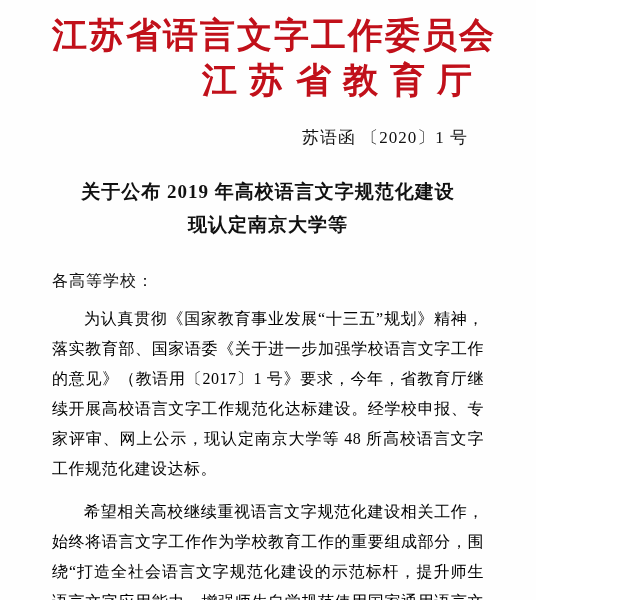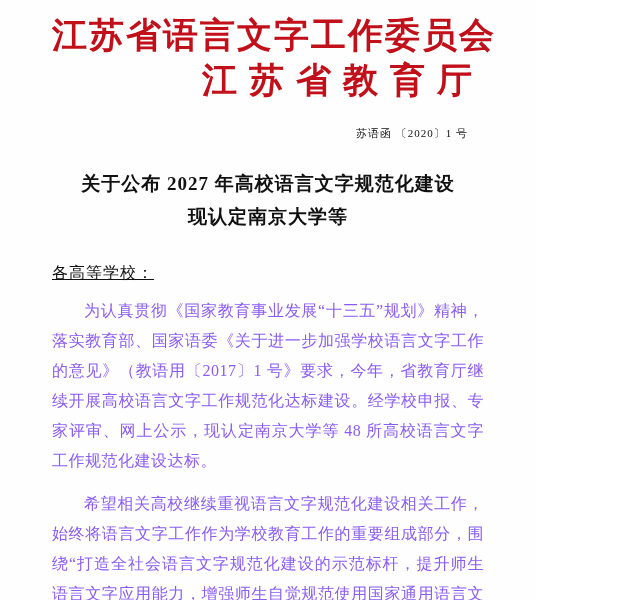--- a/index.html
+++ b/index.html
@@ -35,66 +35,65 @@
     font-family: "Liberation Serif", "DejaVu Serif", serif;
   }
   .masthead-line.second {
     letter-spacing: 12px;
     padding-left: 12px;
     text-align: right;
   }
   .doc-number {
     margin-top: 22px;
     text-align: right;
-    font-size: 11px;
+    font-size: 17px;
     color: #111111;
     letter-spacing: 1px;
     padding-right: 16px;
   }
   .title-block {
     margin-top: 26px;
     text-align: center;
     color: #111111;
     font-weight: bold;
     font-size: 19px;
     line-height: 1.75;
     letter-spacing: 1px;
   }
   .salutation {
     margin-top: 30px;
     font-size: 16px;
     color: #111111;
     letter-spacing: 1px;
-    text-decoration: underline;
   }
   .body-para {
     margin-top: 12px;
     font-size: 16px;
-    color: #8b5cf6;
+    color: #000000;
     line-height: 1.88;
     text-align: justify;
     text-justify: inter-ideograph;
     text-indent: 2em;
     letter-spacing: 0.5px;
   }
 </style>
 </head>
 <body>
 
 <div class="page">
 
   <div class="masthead">
     <div class="masthead-line">江苏省语言文字工作委员会</div>
     <div class="masthead-line second">江苏省教育厅</div>
   </div>
 
   <div class="doc-number">苏语函 〔2020〕1 号</div>
 
   <div class="title-block">
-    <div>关于公布 2027 年高校语言文字规范化建设</div>
+    <div>关于公布 2019 年高校语言文字规范化建设</div>
     <div>现认定南京大学等</div>
   </div>
 
   <div class="salutation">各高等学校：</div>
 
   <div class="body-para">为认真贯彻《国家教育事业发展“十三五”规划》精神，落实教育部、国家语委《关于进一步加强学校语言文字工作的意见》（教语用〔2017〕1 号》要求，今年，省教育厅继续开展高校语言文字工作规范化达标建设。经学校申报、专家评审、网上公示，现认定南京大学等 48 所高校语言文字工作规范化建设达标。</div>
   <div class="body-para">希望相关高校继续重视语言文字规范化建设相关工作，始终将语言文字工作作为学校教育工作的重要组成部分，围绕“打造全社会语言文字规范化建设的示范标杆，提升师生语言文字应用能力，增强师生自觉规范使用国家通用语言文字、自觉传承弘扬中华优秀文化的意识”的总体目标，不断提升语言文字工作水平，为建设现代化教育强省作出新的更大贡献。</div>
 
 </div>
 

